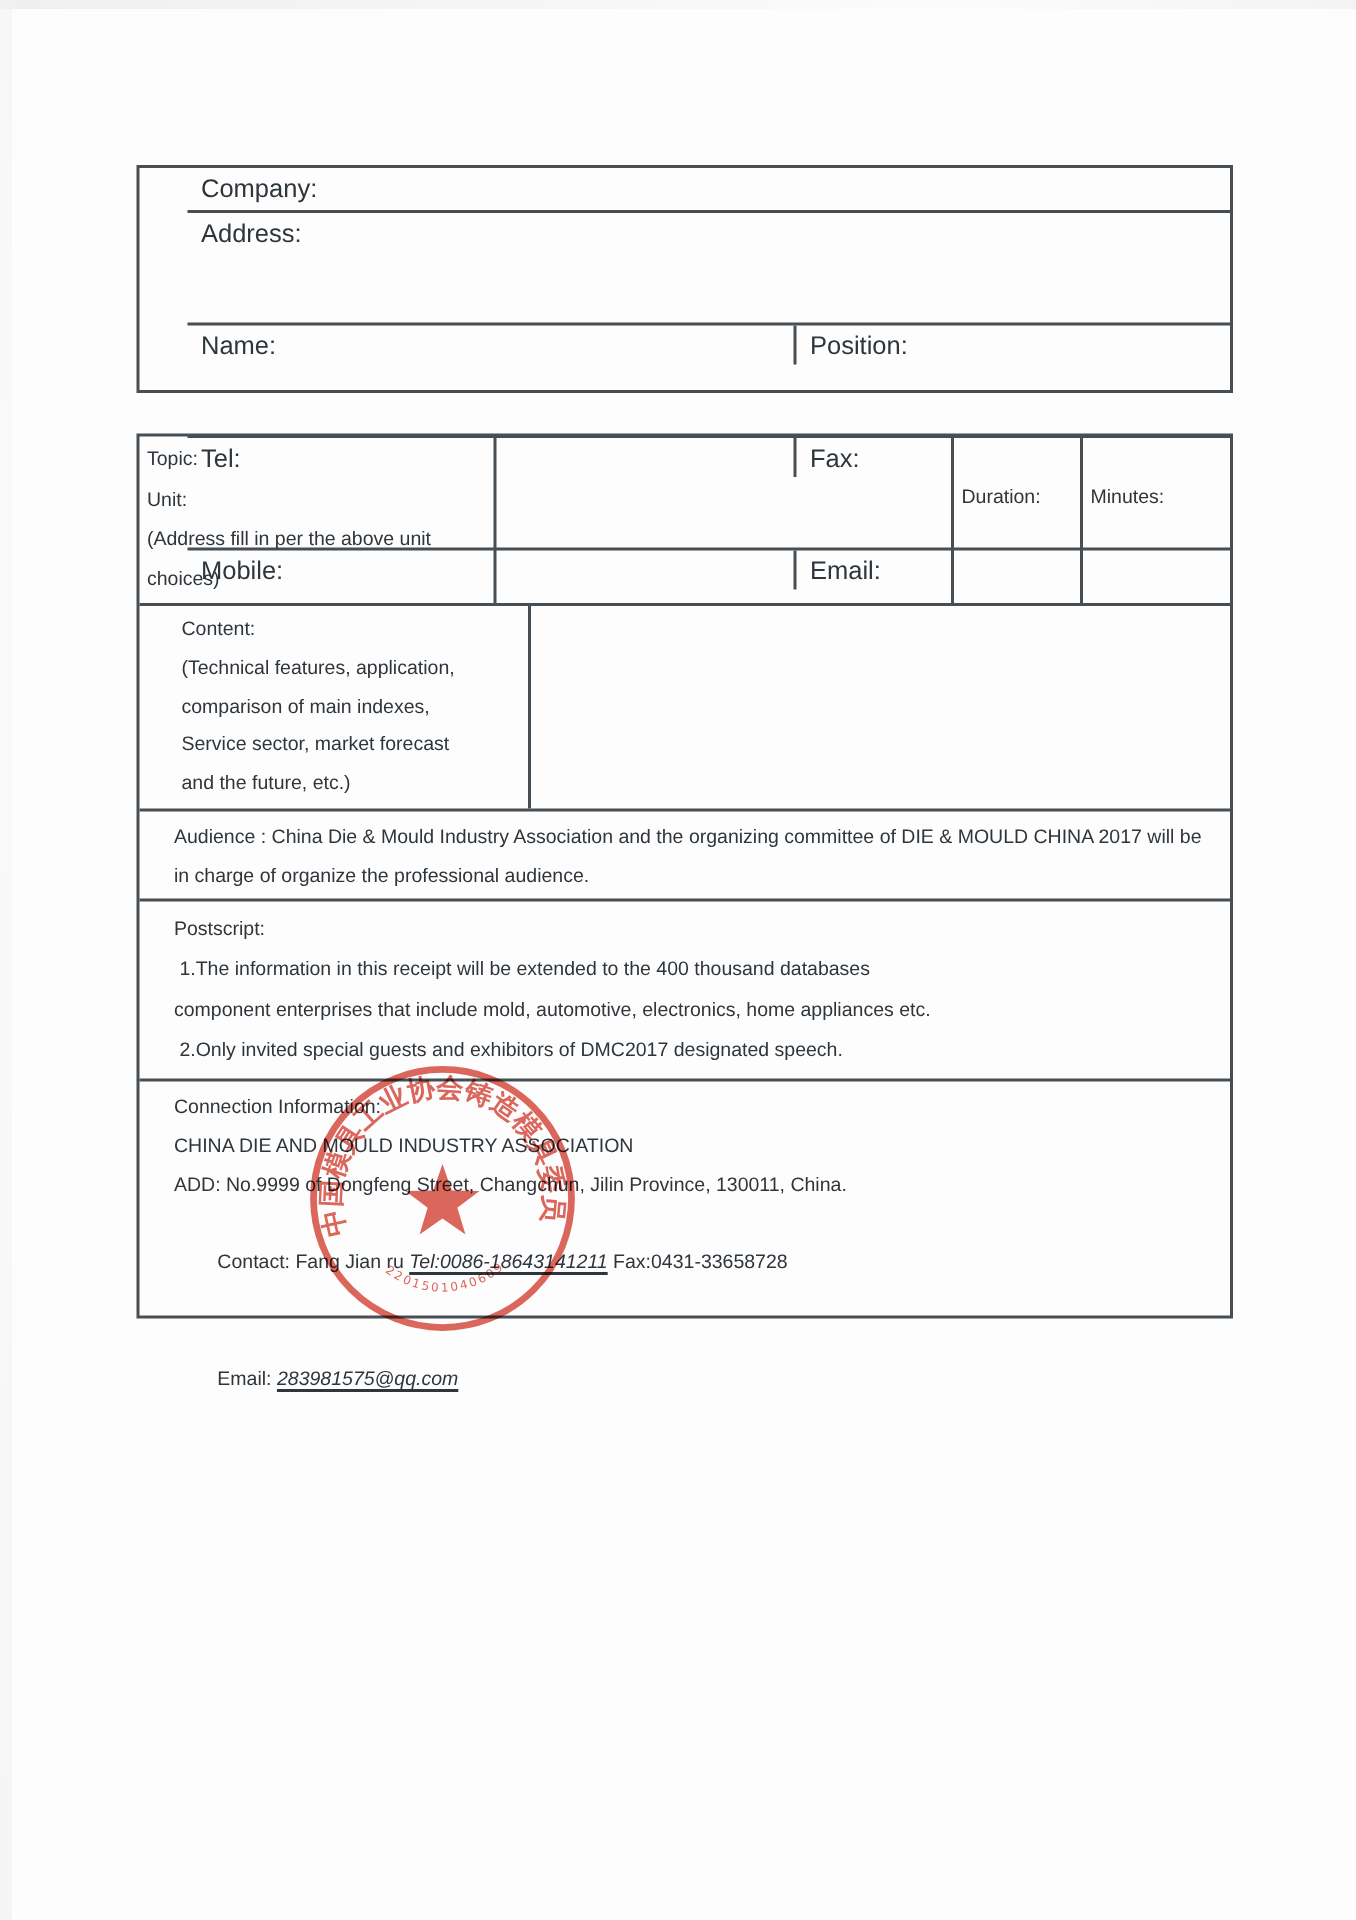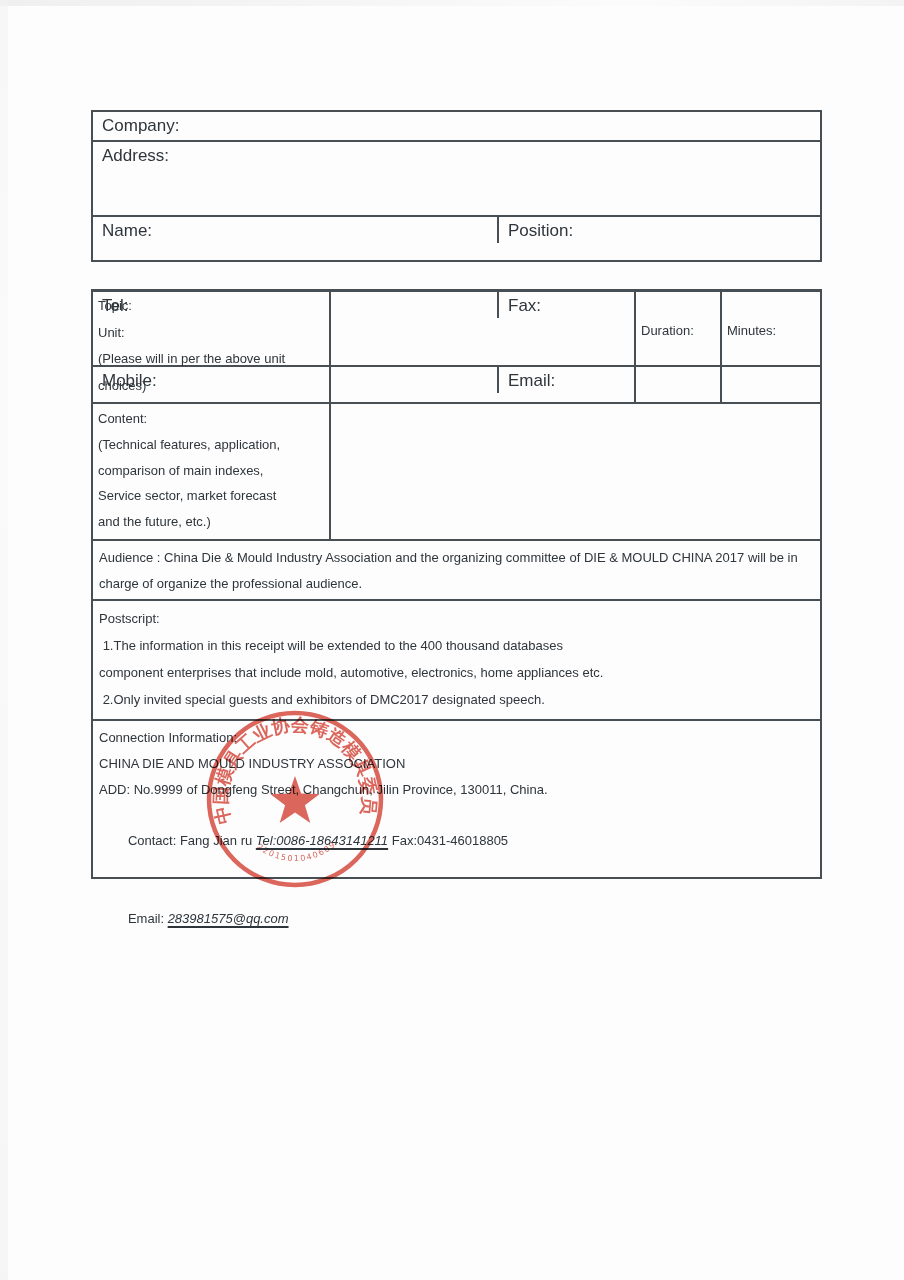--- a/index.html
+++ b/index.html
@@ -20,37 +20,38 @@
     position:absolute;top:0;left:0;width:8px;height:100%;
     background:linear-gradient(180deg,#f2f2f2,#f7f7f7 30%,#f3f3f3 70%,#efefef);
     opacity:.55;
   }
 
   
   .t1{
     position:absolute;left:91px;top:110px;width:731px;height:152px;
     border:2px solid #474e54;box-sizing:border-box;
     font-size:17px;
+    padding-left:32px;
   }
   .t1row{height:28px;line-height:28px;box-sizing:border-box;}
   .t1row + .t1row{border-top:2px solid #474e54;}
   .t1row.full{padding-left:9px;}
   .t1row.split{display:flex;margin-top:47px;}
   .t1cell{box-sizing:border-box;height:100%;}
   .t1cell.left{width:406px;padding-left:9px;border-right:2px solid #474e54;}
   .t1cell.right{flex:1;padding-left:9px;}
 
   
   .t2{
     position:absolute;left:91px;top:289px;width:731px;height:590px;
     border:2px solid #474e54;box-sizing:border-box;
     font-size:13px;
   }
   .t2row{box-sizing:border-box;}
-  .t2row + .t2row{border-top:2px solid #474e54;}
+  .t2row + .t2row{border-top:2px solid #474e54;padding-left:23px;}
   .row-topic{height:111px;display:flex;}
   .row-content{height:137px;display:flex;}
   .row-audience{height:60px;padding:4px 8px 0 6px;line-height:26px;}
   .row-postscript{height:120px;padding:4px 8px 0 6px;line-height:27px;}
   .row-connection{height:150px;padding:4px 8px 0 6px;line-height:25.8px;}
   .cell{box-sizing:border-box;height:100%;}
   .cell-topic{width:238px;border-right:2px solid #474e54;padding:2px 4px 0 5px;line-height:26.5px;}
   .cell-topic-entry{width:305px;border-right:2px solid #474e54;}
   .cell-duration{width:86px;border-right:2px solid #474e54;padding:32px 2px 0 5px;}
   .cell-minutes{flex:1;padding:32px 2px 0 5px;}
@@ -114,21 +115,21 @@
       </div>
     </div>
   </div>
 
   <div class="t2">
 
     <div class="t2row row-topic">
       <div class="cell cell-topic">
         <span class="cline">Topic:</span>
         <span class="cline">Unit:</span>
-        <span class="cline">(Please will in per the above unit</span>
+        <span class="cline">(Address fill in per the above unit</span>
         <span class="cline">choices)</span>
       </div>
       <div class="cell cell-topic-entry"></div>
       <div class="cell cell-duration">
         <span>Duration:</span>
       </div>
       <div class="cell cell-minutes">
         <span>Minutes:</span>
       </div>
     </div>
@@ -153,21 +154,21 @@
       <div class="pline"> 1.The information in this receipt will be extended to the 400 thousand databases</div>
       <div class="pline">component enterprises that include mold, automotive, electronics, home appliances etc.</div>
       <div class="pline"> 2.Only invited special guests and exhibitors of DMC2017 designated speech.</div>
     </div>
 
     <div class="t2row row-connection">
       <div class="pline">Connection Information:</div>
       <div class="pline">CHINA DIE AND MOULD INDUSTRY ASSOCIATION</div>
       <div class="pline">ADD: No.9999 of Dongfeng Street, Changchun, Jilin Province, 130011, China.</div>
       <div class="pline">
-        <span>Contact: Fang Jian ru </span><span class="u">Tel:0086-18643141211</span><span> Fax:0431-46018805</span>
+        <span>Contact: Fang Jian ru </span><span class="u">Tel:0086-18643141211</span><span> Fax:0431-33658728</span>
       </div>
       <div class="pline">
         <span>Email: </span><span class="u">283981575@qq.com</span>
       </div>
     </div>
   </div>
 
   <svg class="stamp" viewBox="0 0 186 186" xmlns="http://www.w3.org/2000/svg">
     <circle cx="93" cy="93" r="86" fill="none" stroke="#d7493e" stroke-width="4.5"></circle>
     <path id="ringPath" d="M 29.1 116.3 A 68 68 0 1 1 156.9 116.3" fill="none"></path>

